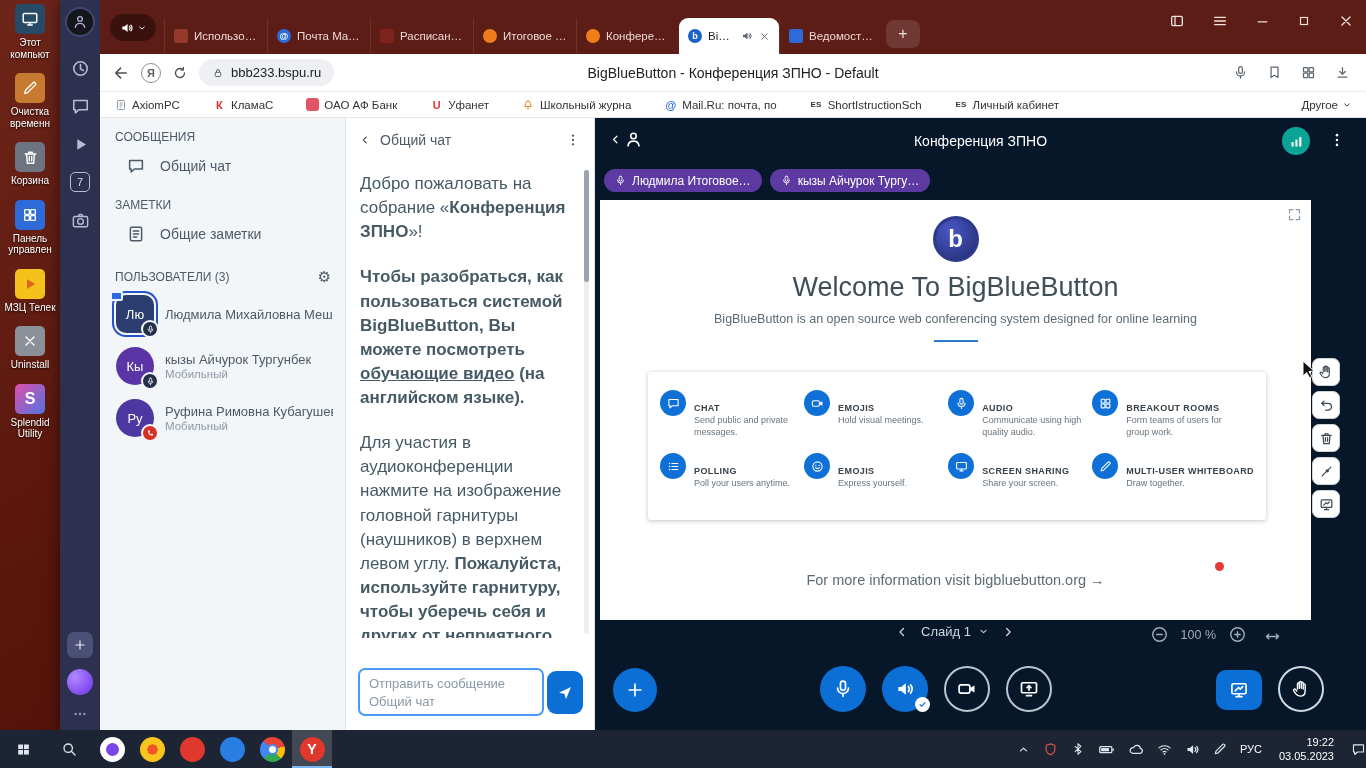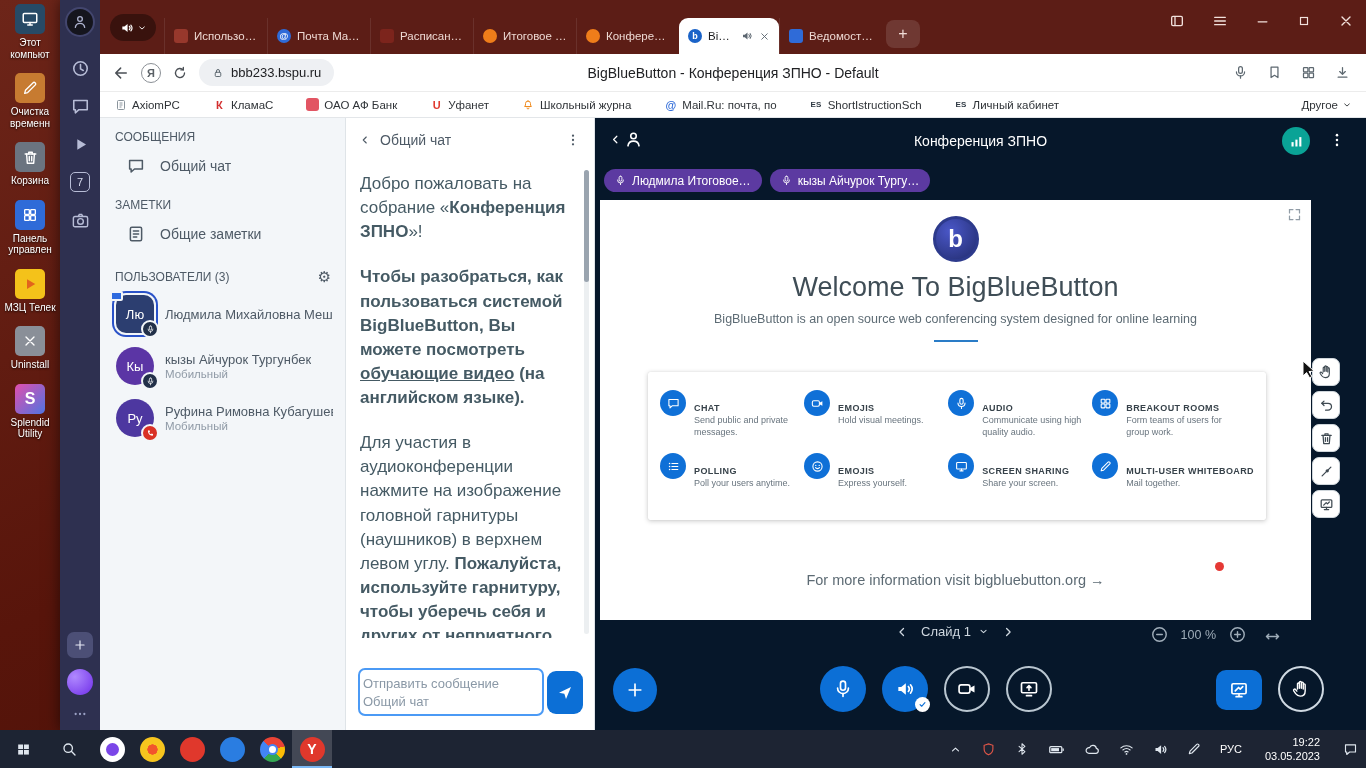--- a/index.html
+++ b/index.html
@@ -85,21 +85,21 @@
   .u-sub{font-size:11.5px;color:#8f9aa6;margin-top:1px}
 
   .bbb-chat{width:250px;background:#fff;border-left:1px solid #dfe4e8;border-right:1px solid #dfe4e8;position:relative;flex:none}
   .chat-head{height:44px;display:flex;align-items:center;gap:9px;padding:0 13px;color:#4e5a66}
   .chat-head .title{font-size:14px;flex:1}
   .chat-body{position:absolute;top:54px;left:14px;right:24px;bottom:92px;font-size:17px;line-height:1.42;color:#455a64;overflow:hidden}
   .chat-body p{margin-bottom:21px}
   .b{font-weight:bold}.u{text-decoration:underline}
   .chat-scroll{position:absolute;right:5px;top:52px;bottom:96px;width:5px;background:#eceff1;border-radius:3px}
   .chat-thumb{position:absolute;top:0;left:0;width:5px;height:112px;background:#9aa4af;border-radius:3px}
-  .chat-inputbox{position:absolute;left:12px;bottom:14px;width:186px;height:48px;border:2px solid #4b9af5;border-radius:7px;padding:5px 3px;font-size:13px;color:#8a98a6;line-height:1.35}
+  .chat-inputbox{position:absolute;left:12px;bottom:14px;width:186px;height:48px;border:2px solid #4b9af5;border-radius:7px;padding:5px 9px;font-size:13px;color:#8a98a6;line-height:1.35}
   .send-btn{position:absolute;right:11px;bottom:16px;width:36px;height:43px;background:#0c6fd6;border-radius:9px;display:flex;align-items:center;justify-content:center;color:#fff}
 
   .bbb-main{flex:1;background:#06172a;position:relative;color:#fff}
   .main-top{position:absolute;top:0;left:0;right:0;height:46px}
   .mt-left{position:absolute;left:14px;top:12px;display:flex;align-items:center;gap:2px;color:#fff}
   .mt-title{position:absolute;left:50%;top:15px;transform:translateX(-50%);font-size:14px;color:#fff;white-space:nowrap}
   .signal-btn{position:absolute;right:56px;top:9px;width:28px;height:28px;border-radius:50%;background:#0aa396;display:flex;align-items:center;justify-content:center;color:#fff}
   .mt-dots{position:absolute;right:20px;top:13px;color:#fff}
   .talkers{position:absolute;top:51px;left:9px;display:flex;gap:8px}
   .talker{height:23px;background:#5c3aa1;border-radius:12px;padding:0 11px;display:flex;align-items:center;gap:6px;color:#fff;font-size:12px;white-space:nowrap}
@@ -145,21 +145,21 @@
   .app.active{background:rgba(255,255,255,.17);box-shadow:inset 0 -2px 0 #7ab8f5}
   .adot{width:25px;height:25px;border-radius:50%}
   .a-alice{background:#fff;position:relative}.a-alice::after{content:"";position:absolute;inset:6px;border-radius:50%;background:#7b46e8}
   .a-yellow{background:radial-gradient(circle at 50% 50%,#f2552c 28%,#f7c51e 30%)}
   .a-red{background:#e0382c}
   .a-blue{background:#2a7de1}
   .a-chrome{background:conic-gradient(from -45deg,#ea4335 0 120deg,#fbbc05 0 180deg,#34a853 0 270deg,#4285f4 0 360deg);position:relative}
   .a-chrome::after{content:"";position:absolute;inset:7px;background:#fff;border:2px solid #4285f4;border-radius:50%}
   .a-y{background:#e0382c;color:#fff;display:flex;align-items:center;justify-content:center;font-weight:bold;font-size:14px}
   .a-y::before{content:"Y"}
-  .tray{margin-left:auto;display:flex;align-items:center;gap:19px;padding-right:8px;color:#dfe6ee}
+  .tray{margin-left:auto;display:flex;align-items:center;gap:13px;padding-right:0;color:#dfe6ee}
   .tray .lang{font-size:11px;color:#fff}
   .clock{display:flex;flex-direction:column;align-items:flex-end;font-size:11px;line-height:1.3;color:#fff;margin:0 4px}
   .tray .shield-red{color:#e05648}
 
   .cursor{position:absolute;left:1300px;top:360px;z-index:60}
 </style>
 </head>
 <body>
 
 <svg width="0" height="0" style="position:absolute">
@@ -978,21 +978,21 @@
                 </span>
             </div>
             <div class="fcell">
               <span class="f-icon">
                   <svg width="13" height="13" viewBox="0 0 24 24">
                     <use href="#i-pencil"></use>
                   </svg>
                 </span>
               <span>
                   <span class="f-title" style="display:block">MULTI-USER WHITEBOARD</span>
-                  <span class="f-desc" style="display:block">Mail together.</span>
+                  <span class="f-desc" style="display:block">Draw together.</span>
                 </span>
             </div>
           </div>
 
           <div class="slide-footer">For more information visit bigbluebutton.org →</div>
           <span class="laser-dot"></span>
         </div>
 
         <div class="wb-toolbar">
           <div class="wb-btn">

